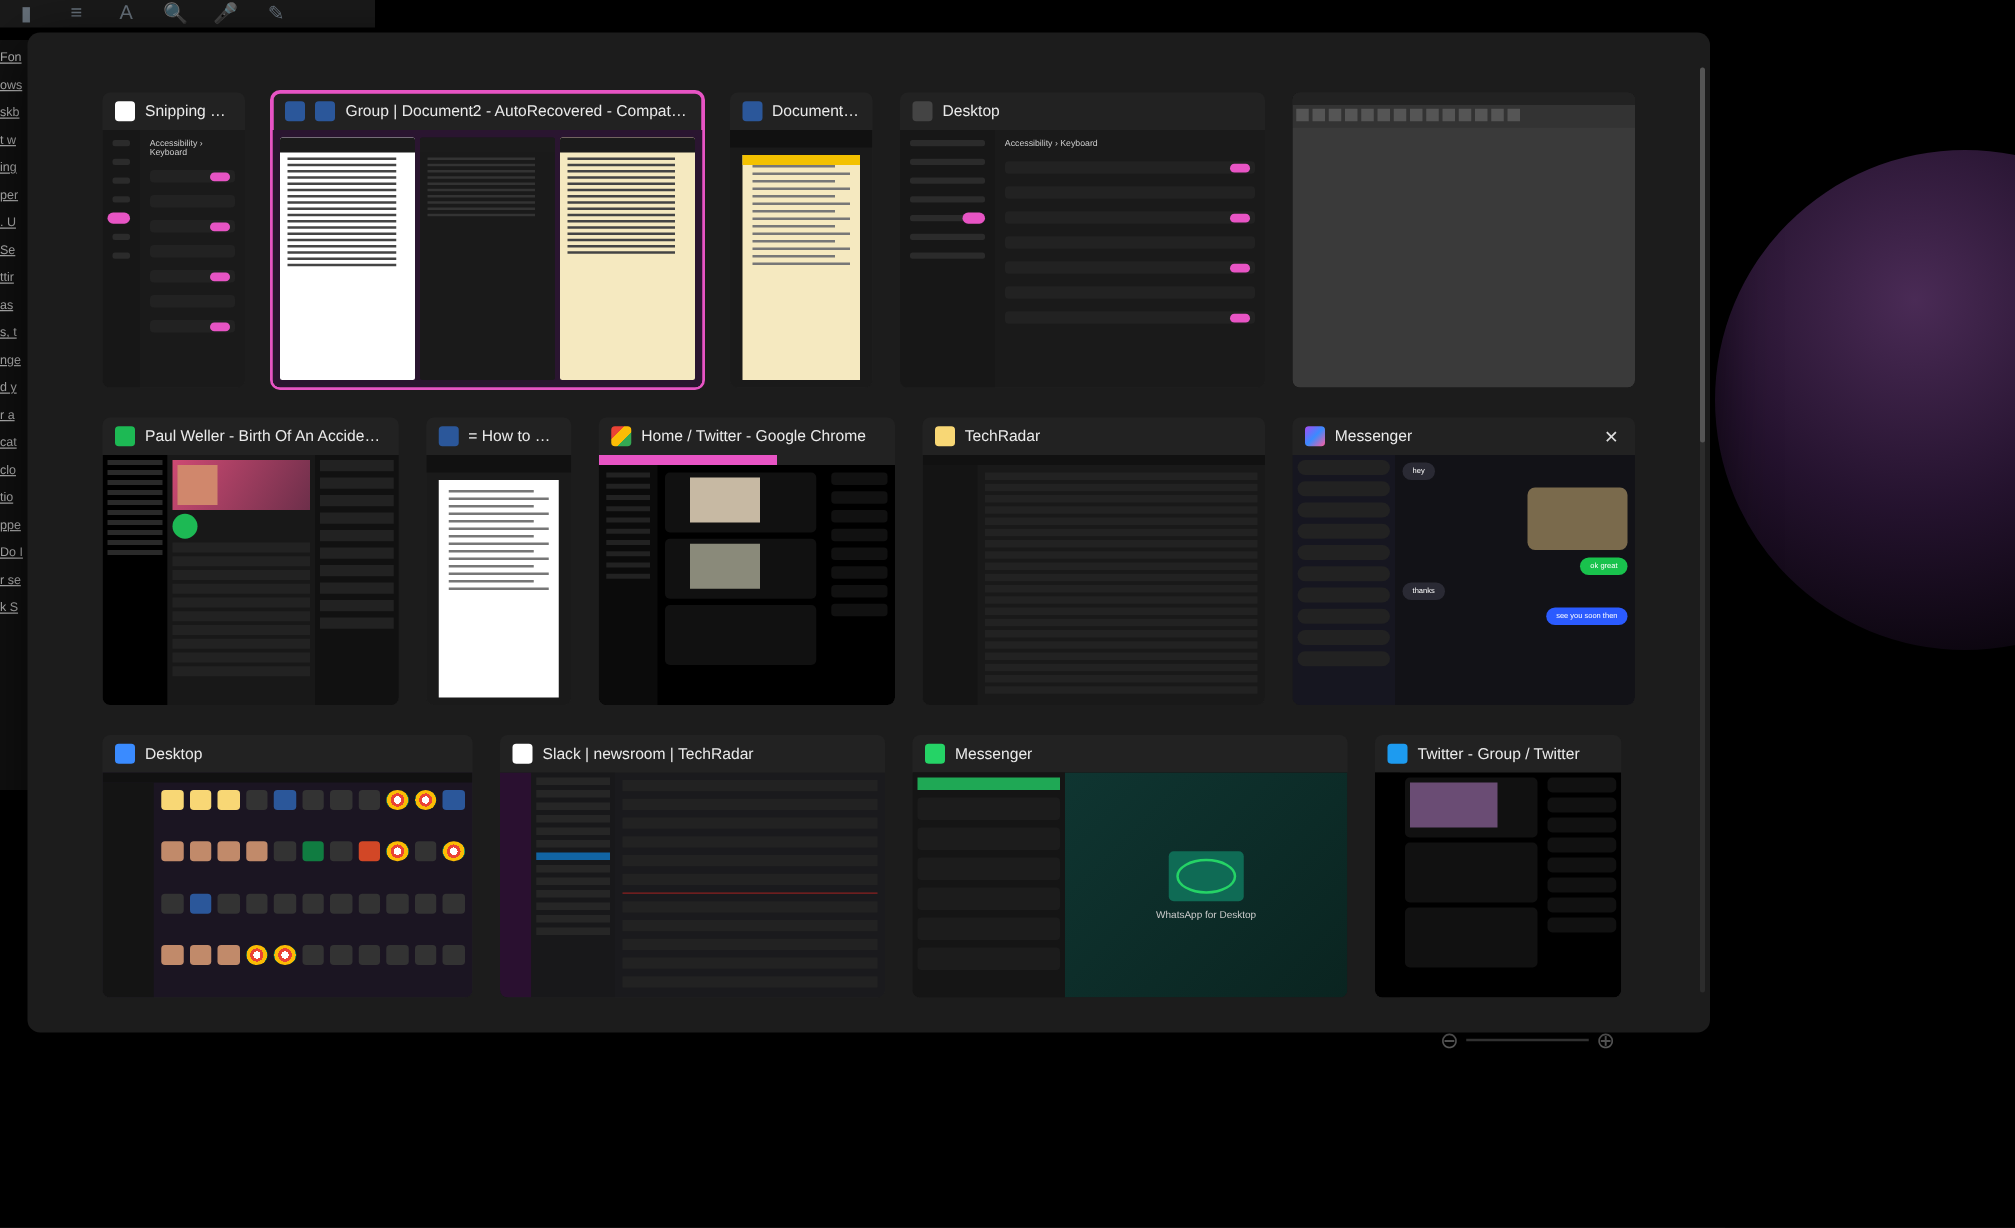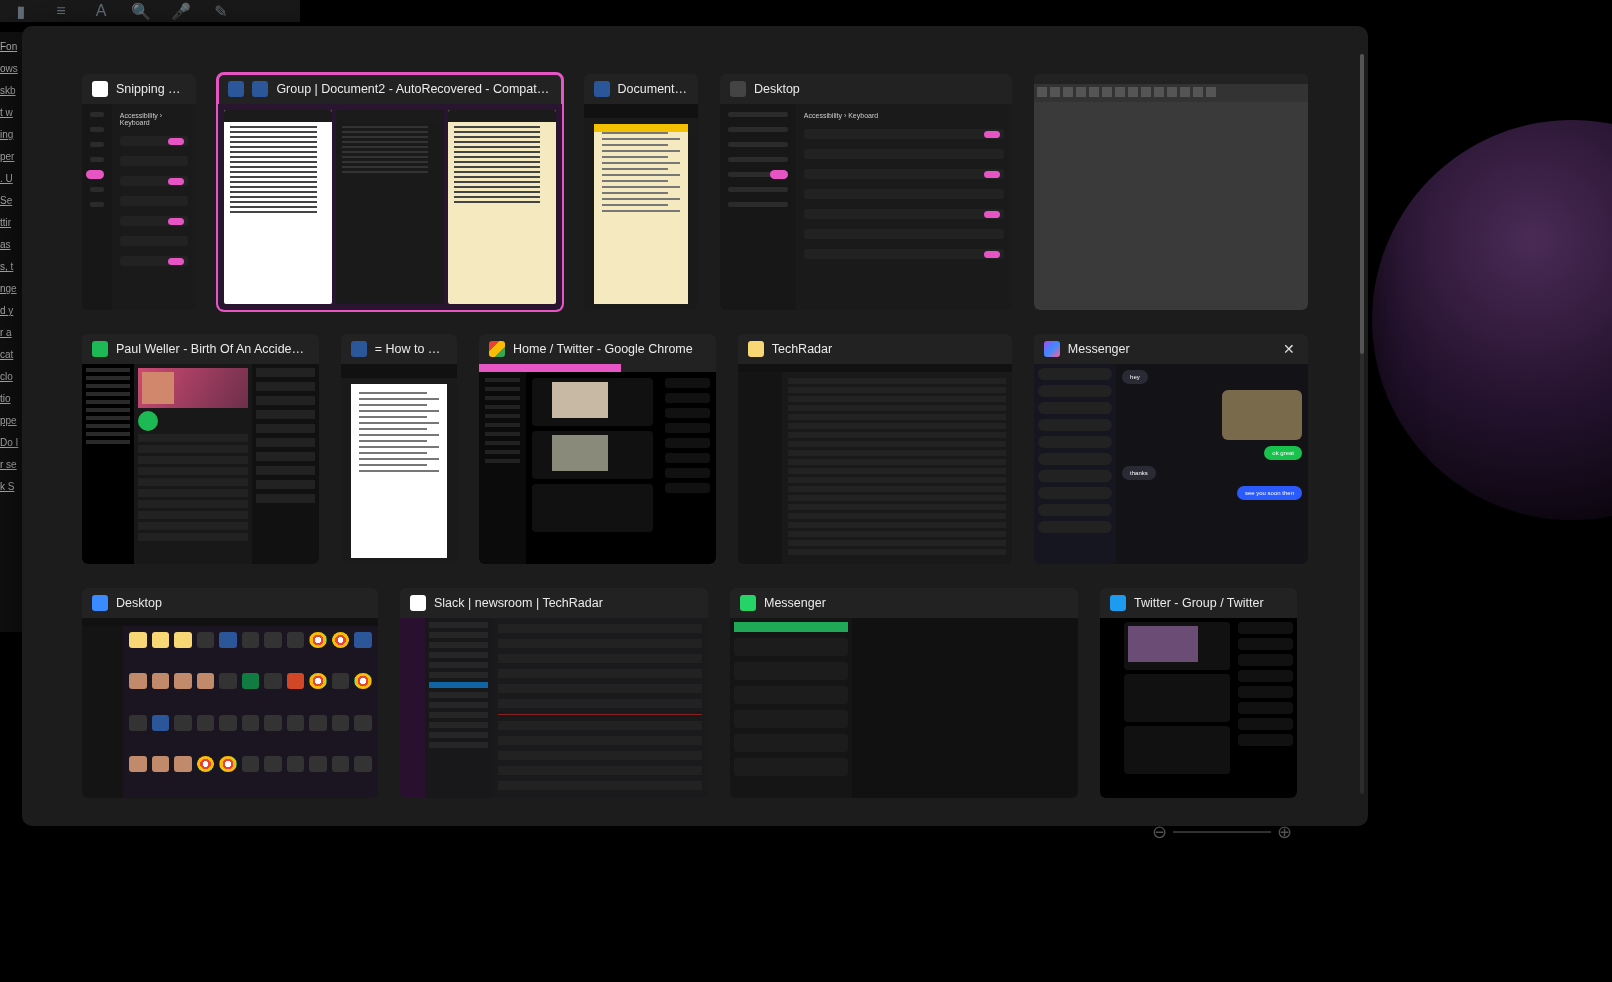--- a/index.html
+++ b/index.html
@@ -765,20 +765,24 @@
       <div class="tile-body thumb-wa">
             <div class="l">
               <div class="hdr"></div>
               <i></i>
               <i></i>
               <i></i>
               <i></i>
               <i></i>
               <i></i>
             </div>
+            <div class="r">
+              <div class="lap"></div>
+              <div class="t">WhatsApp for Desktop</div>
+            </div>
           </div>
     </div>
         <div class="tile w-smw h3">
       <div class="tile-header">
         <span class="app-icon ic-tw"></span>
 
         <span class="title">Twitter - Group / Twitter</span>
 
       </div>
       <div class="tile-body thumb-tw">

